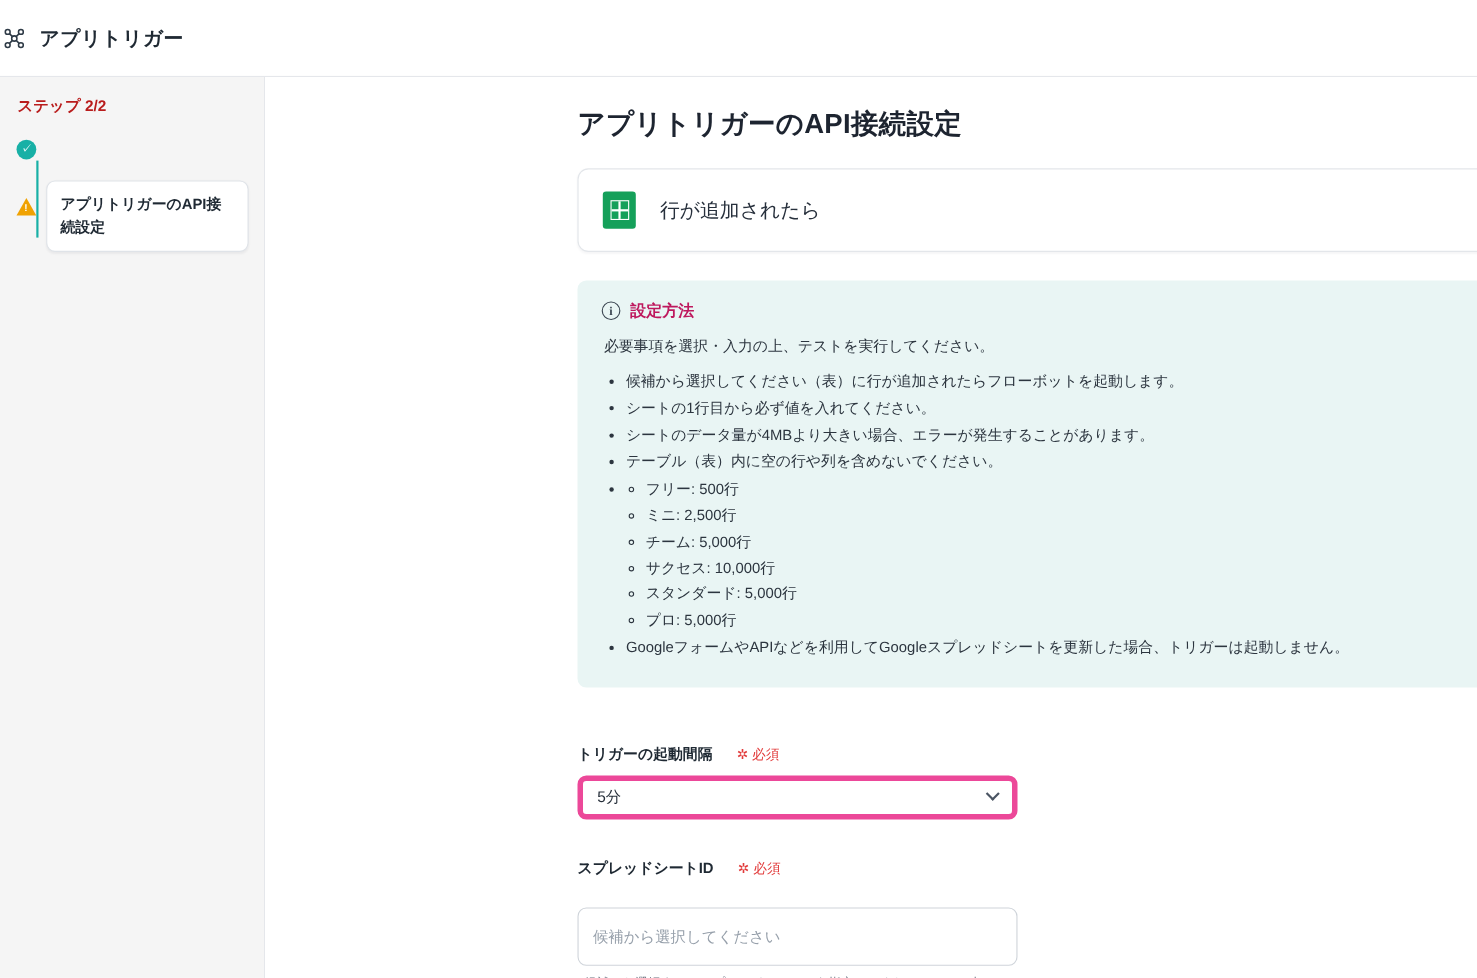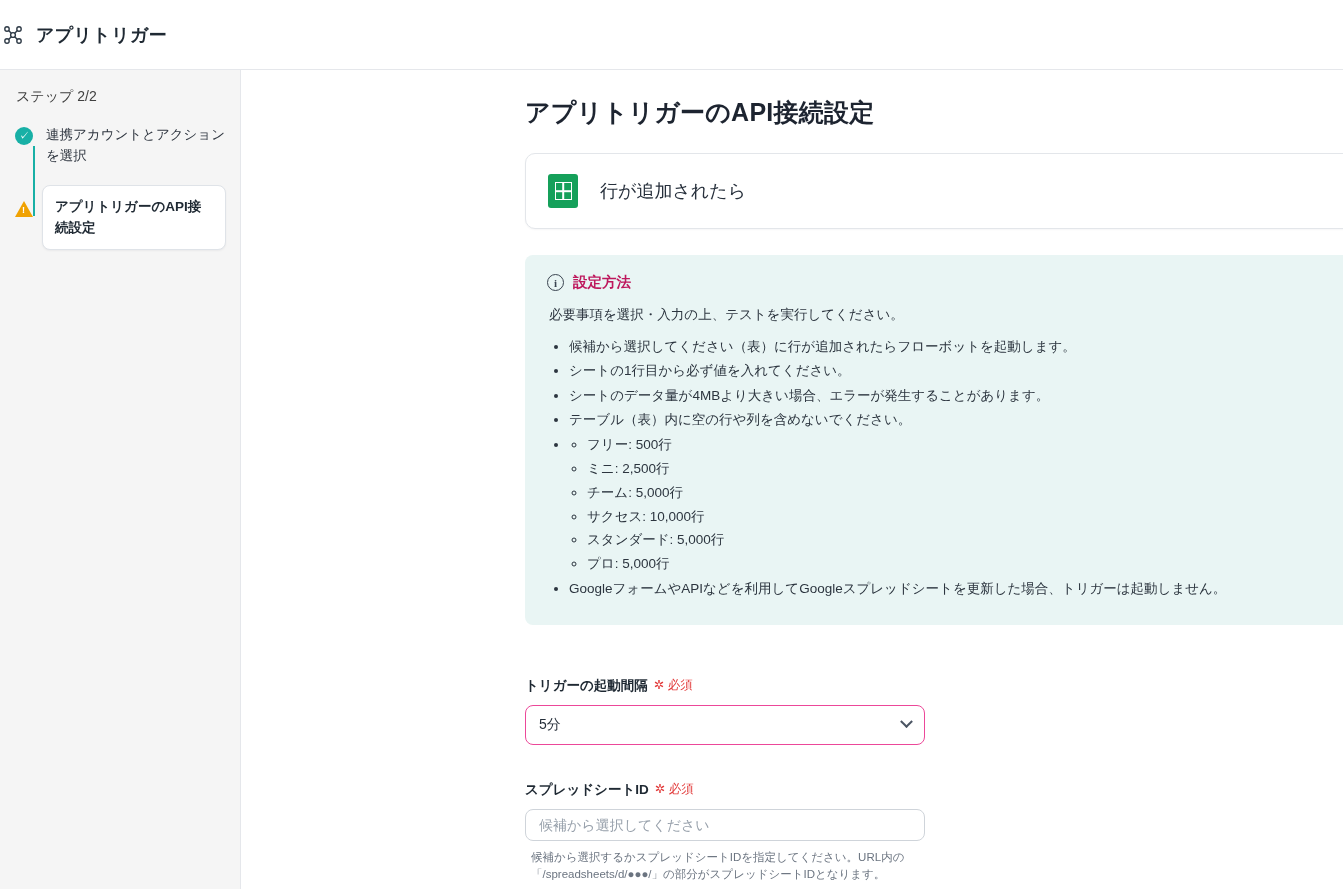--- a/index.html
+++ b/index.html
@@ -50,22 +50,22 @@
     position: absolute;
     top: 70px; left: 0;
     width: 241px;
     height: 819px;
     background: #f5f5f5;
     border-right: 1px solid #e5e7eb;
     padding: 18px 14px 0 14px;
   }
   .step-label {
     font-size: 14px;
-    font-weight: 400;
-    color: #404040;
+    font-weight: 700;
+    color: #b91c1c;
     margin: 0 0 18px 2px;
   }
   .steps {
     position: relative;
   }
   .step-line {
     position: absolute;
     left: 19px;
     top: 22px;
     width: 2px;
@@ -258,61 +258,62 @@
   
   .field {
     margin-bottom: 36px;
   }
   .field-label {
     font-size: 13.5px;
     font-weight: 700;
     color: #1f2933;
     margin-bottom: 10px;
     display: flex;
-    align-items: flex-start;
-    gap: 6px;
+    align-items: flex-end;
+    gap: 22px;
   }
   .req {
     color: #e23b3b;
     font-size: 12.5px;
     font-weight: 400;
     display: inline-flex;
     align-items: center;
     gap: 2px;
   }
   .select-box {
     width: 400px;
     height: 40px;
-    border: 1px solid #ec4899;
+    border: 5px solid #ec4899;
     border-radius: 8px;
     background: #ffffff;
     display: flex;
     align-items: center;
     justify-content: space-between;
     padding: 0 13px;
     font-size: 14px;
     color: #262f3a;
     cursor: pointer;
   }
   .chev {
     width: 9px; height: 9px;
     border-right: 2px solid #4b5563;
     border-bottom: 2px solid #4b5563;
     transform: rotate(45deg) translate(-2px,-2px);
   }
   .text-input {
     width: 400px;
-    height: 32px;
+    height: 53px;
     border: 1px solid #cfd4da;
     border-radius: 8px;
     background: #ffffff;
     padding: 0 13px;
     font-size: 14px;
     color: #262f3a;
     font-family: "Liberation Sans", sans-serif;
+    margin-top: 16px;
   }
   .text-input::placeholder { color: #97a0ab; }
   .help-text {
     width: 400px;
     margin-top: 8px;
     font-size: 11.5px;
     line-height: 1.5;
     color: #6b7480;
     padding-left: 6px;
   }
@@ -343,21 +344,20 @@
 
   <div class="sidebar">
     <div class="step-label">ステップ 2/2</div>
     <div class="steps">
       <div class="step-line"></div>
 
       <div class="step">
         <span class="step-marker">
           <span class="dot-check">✓</span>
         </span>
-        <span class="step-text">連携アカウントとアクションを選択</span>
       </div>
 
       <div style="position:relative;">
         <span class="step-marker" style="position:absolute;left:0;top:12px;">
           <span class="warn-tri"></span>
         </span>
         <div class="step current">
           <span class="step-text">アプリトリガーのAPI接続設定</span>
         </div>
       </div>

